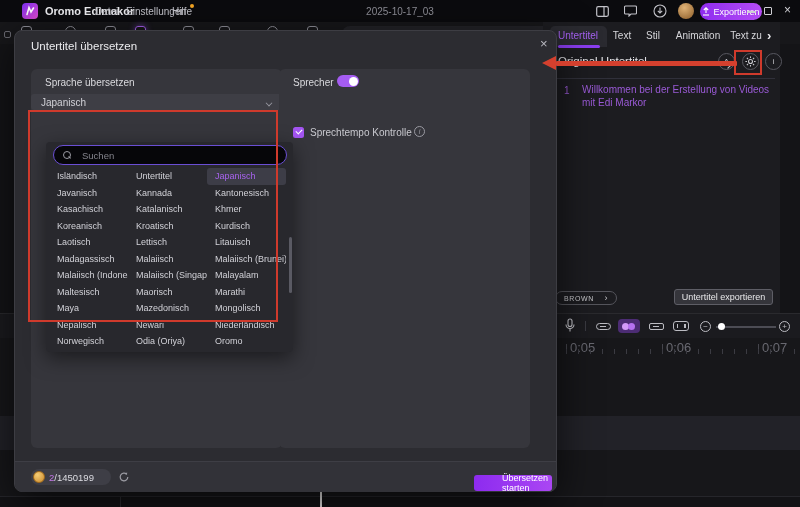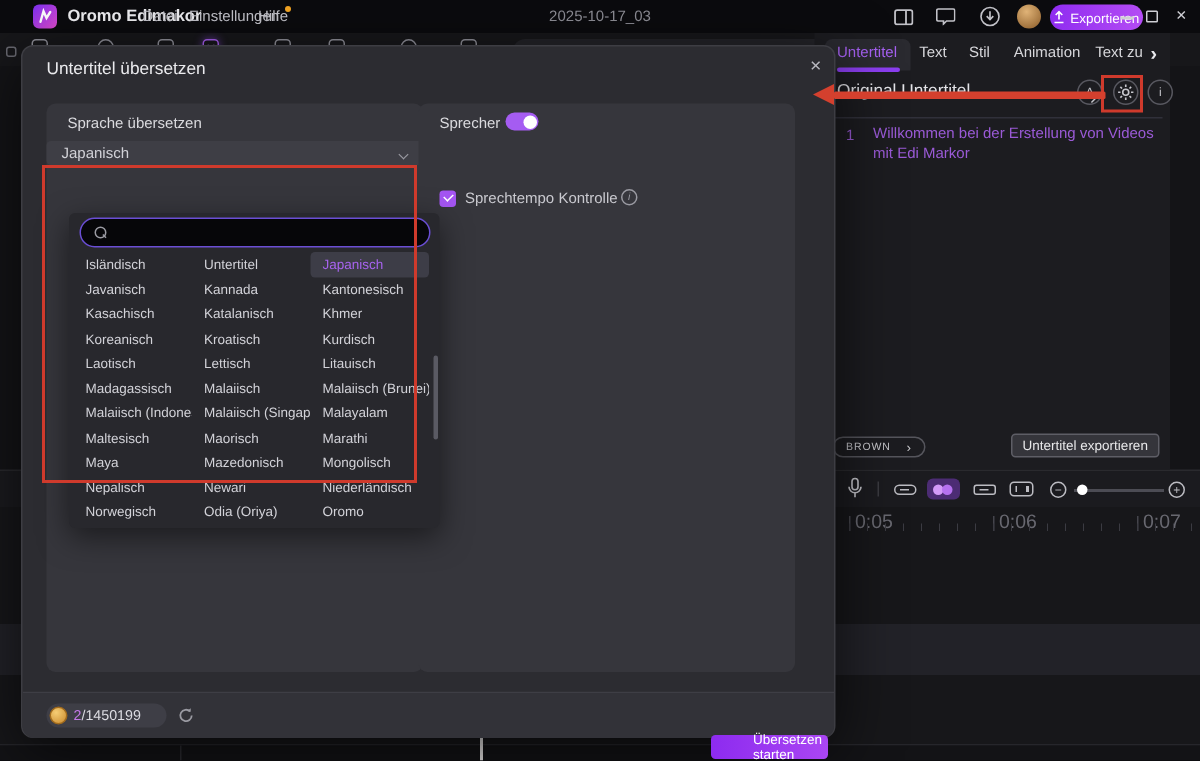--- a/index.html
+++ b/index.html
@@ -113,21 +113,21 @@
   .tempo-label{position:absolute;left:31px;top:58px;font-size:10px;color:#c9c9cf;}
   .info-circ{position:absolute;left:135px;top:57px;width:11px;height:11px;border:1.1px solid #9a9aa2;border-radius:50%;
         color:#9a9aa2;font-size:7px;display:flex;align-items:center;justify-content:center;font-style:italic;}
   .modal-footer{position:absolute;left:0;top:430px;width:541px;height:31px;background:#323238;border-top:1px solid #3e3e45;
         border-radius:0 0 8px 8px;}
   .coin-pill{position:absolute;left:16px;top:7px;width:80px;height:16px;background:#3e3e46;border-radius:8px;
         display:flex;align-items:center;padding-left:2px;font-size:9.5px;}
   .coin{width:12px;height:12px;border-radius:50%;background:radial-gradient(circle at 35% 30%,#f6cd74,#c98a2e);
         border:1px solid #a06a1c;margin-right:4px;}
   .credit-used{color:#c478e8;} .credit-total{color:#dcdce2;}
-  .start-btn{position:absolute;left:459px;top:28px;width:78px;height:16px;border-radius:3px;
+  .start-btn{position:absolute;left:459px;top:13px;width:78px;height:16px;border-radius:3px;
         background:linear-gradient(90deg,#8d2bef,#aa46f3);display:flex;align-items:center;justify-content:center;
         color:#fff;font-size:9px;padding-left:28px;}
 
   
   .anno{z-index:50;}
   .anno-box{position:absolute;border:2px solid #cf3a2c;}
   .arrow-shaft{position:absolute;left:556px;top:61px;width:181px;height:5px;background:#d4402e;border-radius:1px;}
   .arrow-head{position:absolute;left:542px;top:56px;width:0;height:0;border-top:7.5px solid transparent;
         border-bottom:7.5px solid transparent;border-right:14px solid #d4402e;}
 
@@ -297,20 +297,21 @@
       <div class="card-label">Sprecher</div>
       <div class="toggle"></div>
       <div class="checkbox"></div>
       <div class="tempo-label">Sprechtempo Kontrolle</div>
       <div class="info-circ">i</div>
     </div>
 
     <div class="dd-panel">
       <div class="search-box">
         <span class="mag"></span>
+        <input type="text" placeholder="Suchen" style="">
       </div>
       <div class="lang-grid" id="language-grid">
           <div class="lang-cell">Isländisch</div>
           <div class="lang-cell">Untertitel</div>
           <div class="lang-cell active">Japanisch</div>
           <div class="lang-cell">Javanisch</div>
           <div class="lang-cell">Kannada</div>
           <div class="lang-cell">Kantonesisch</div>
           <div class="lang-cell">Kasachisch</div>
           <div class="lang-cell">Katalanisch</div>

